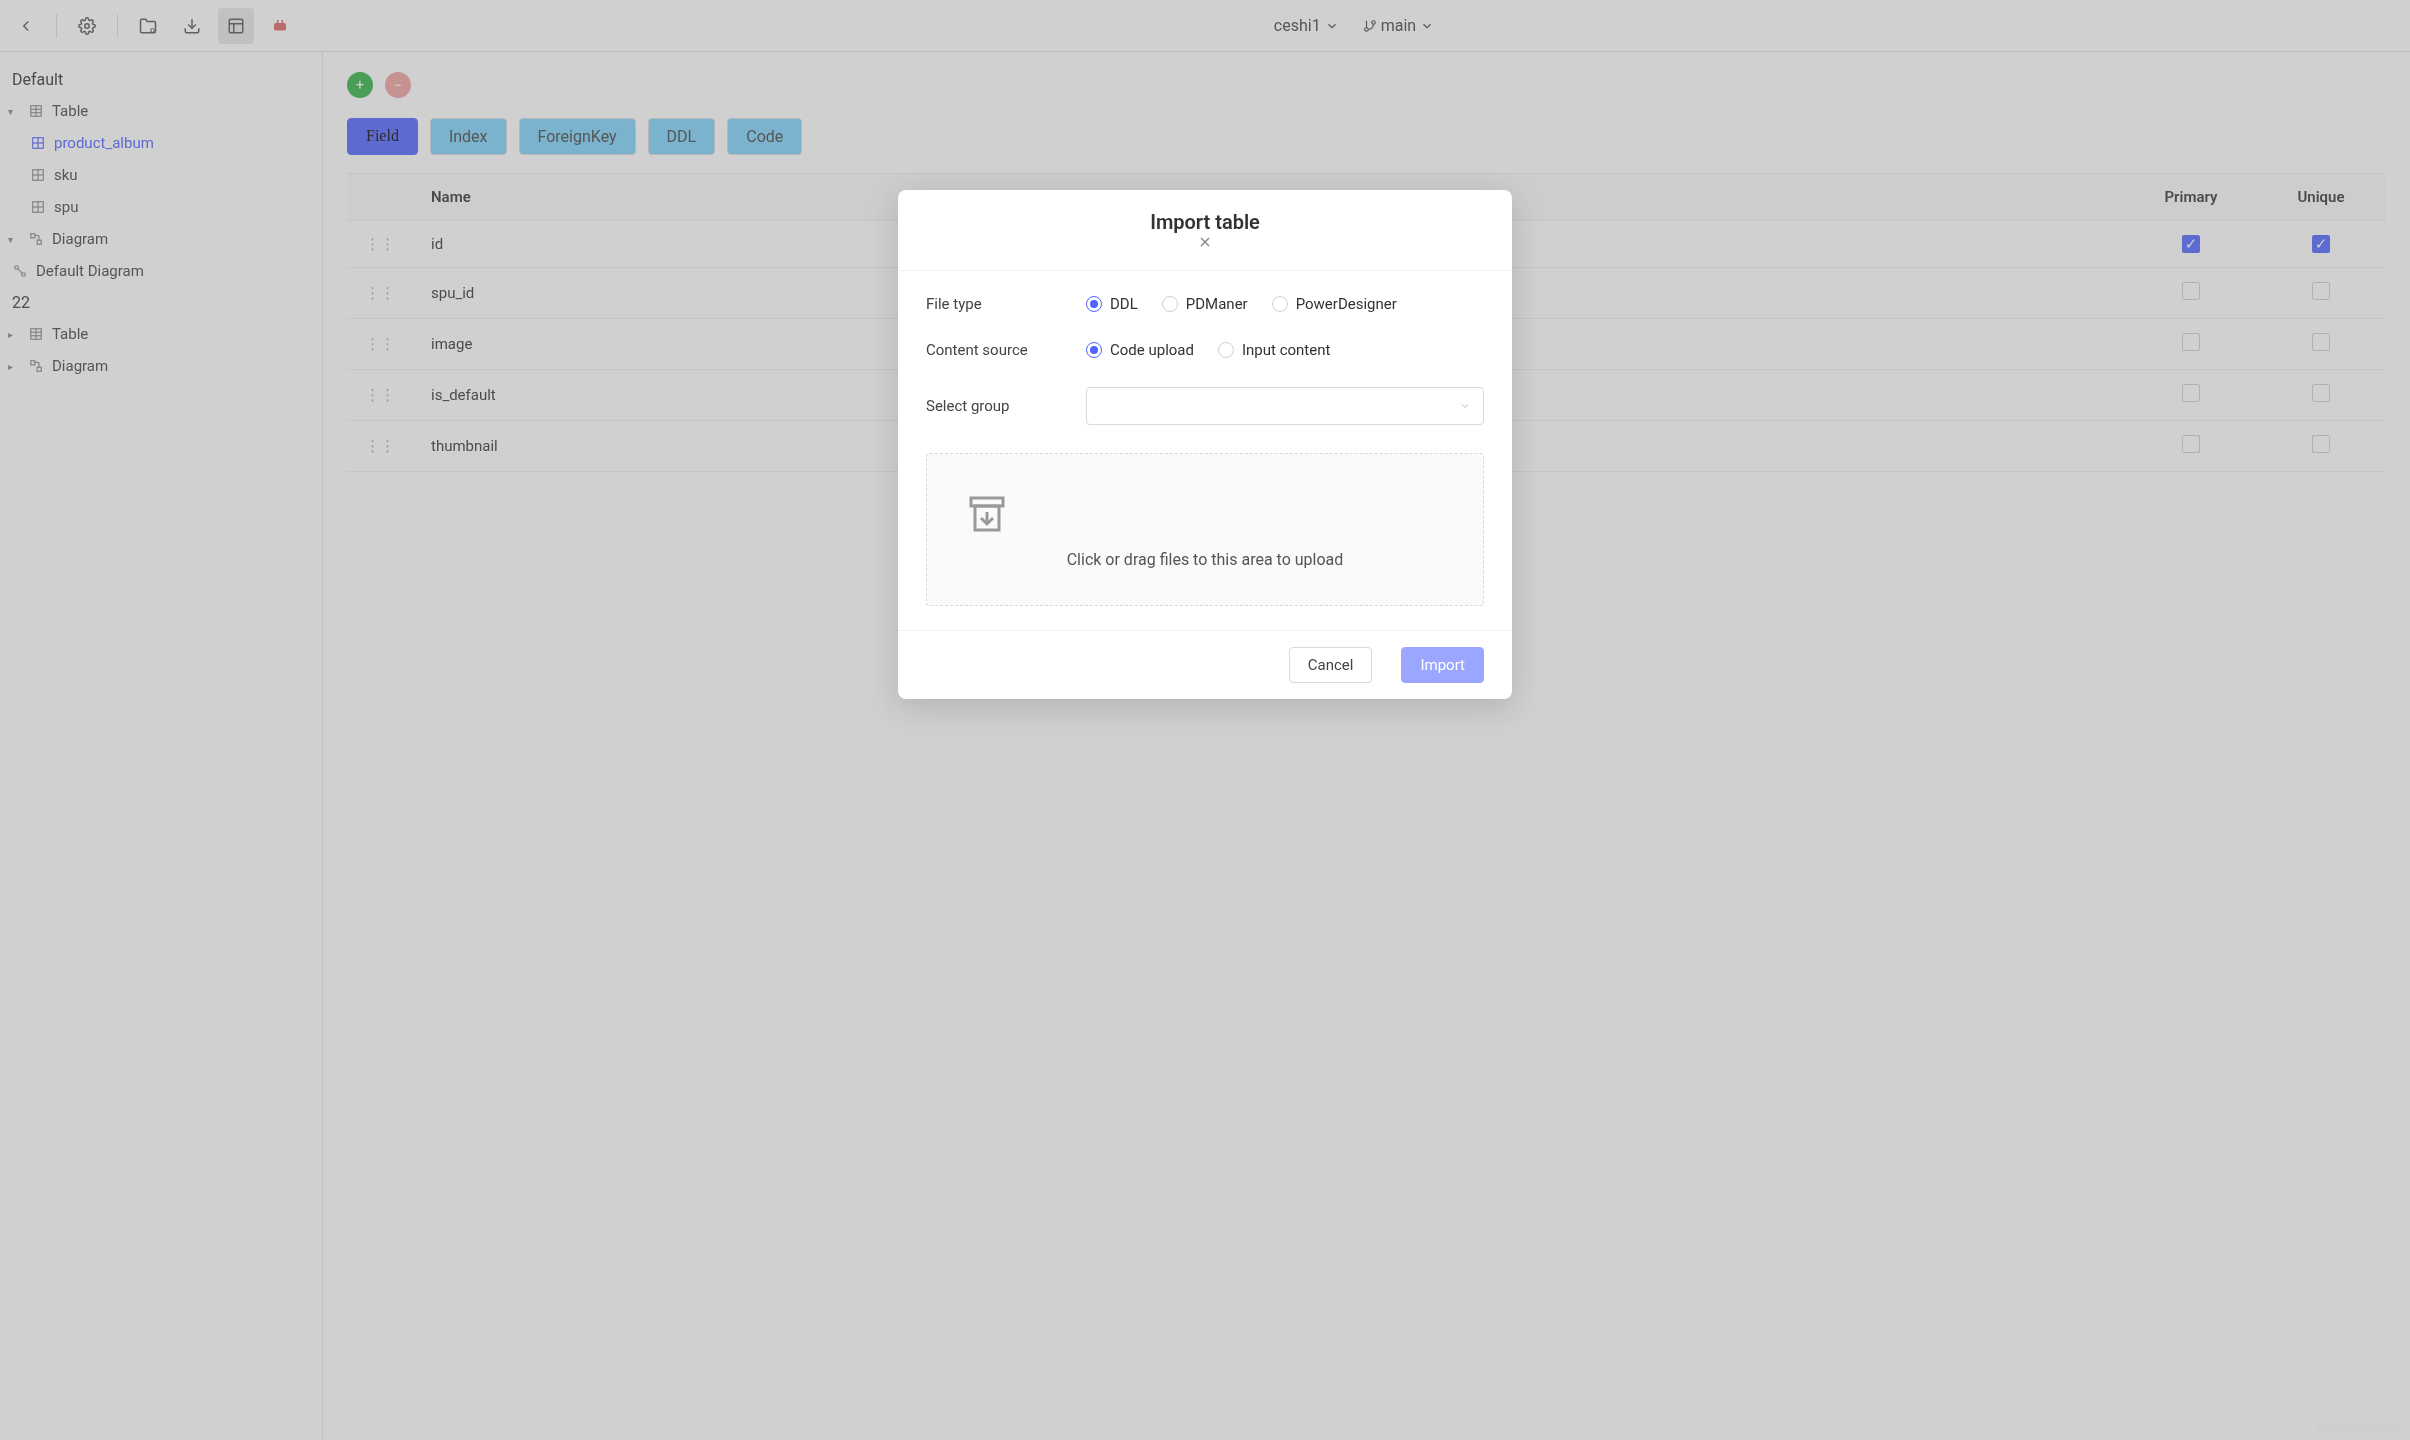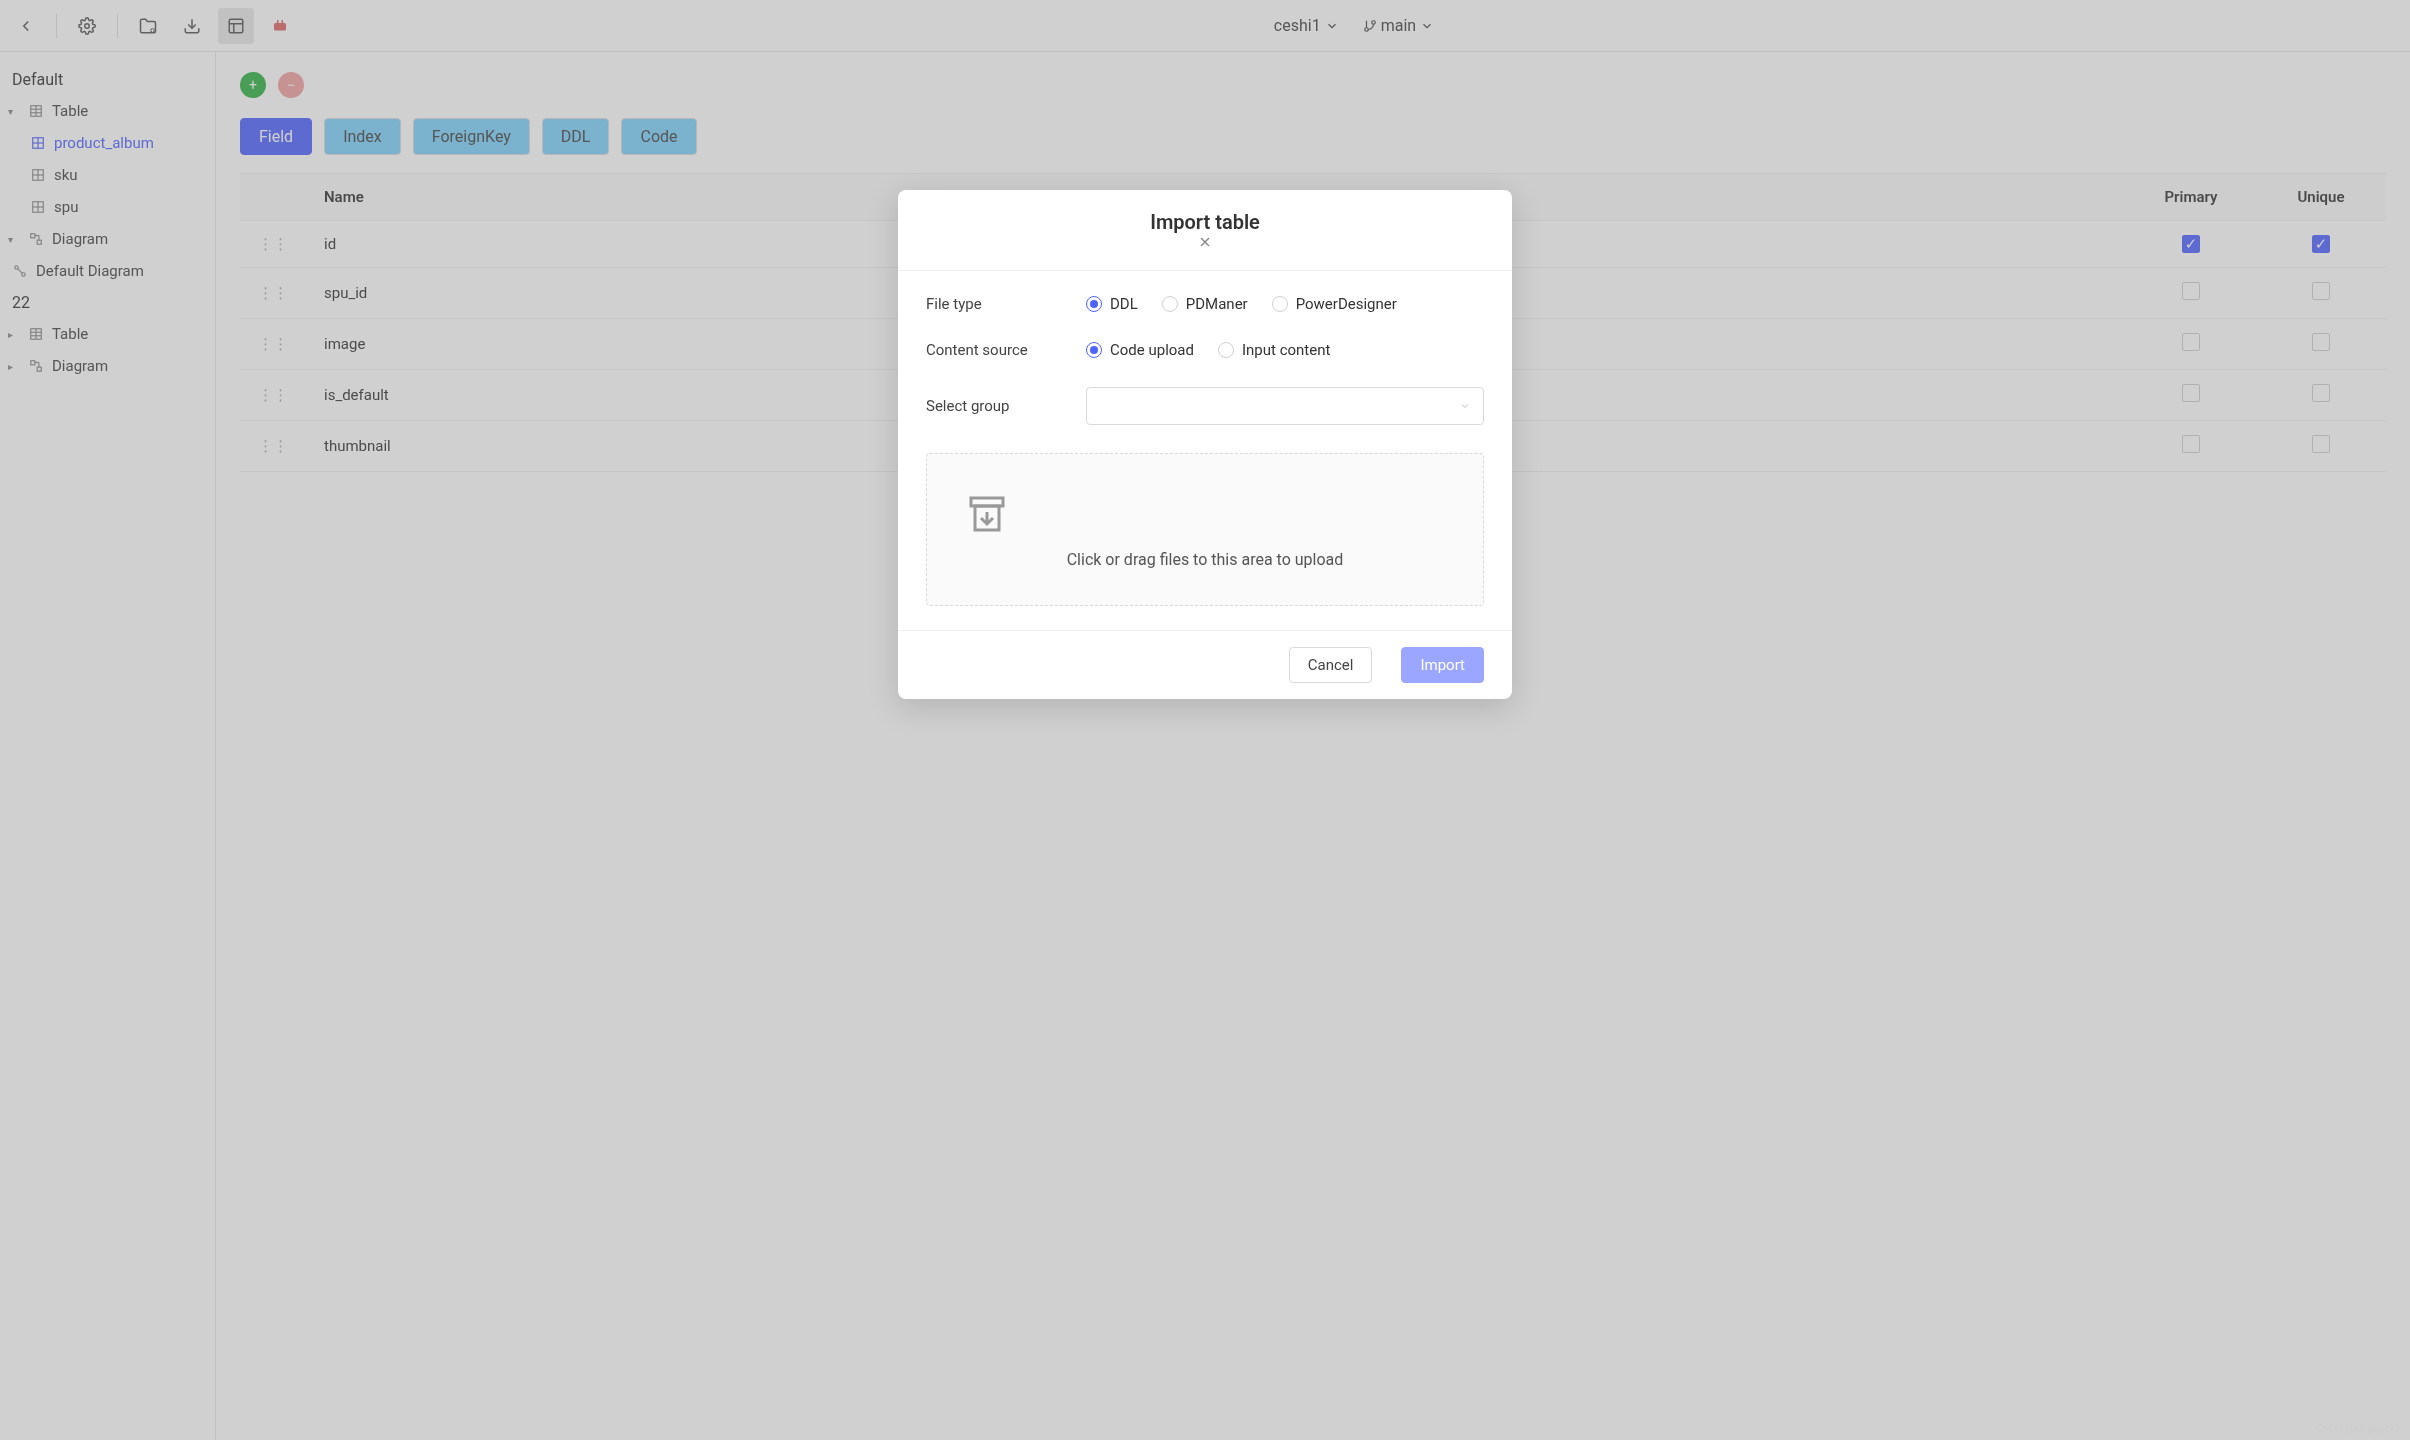--- a/index.html
+++ b/index.html
@@ -5,38 +5,38 @@
 * { box-sizing: border-box; margin: 0; padding: 0; }
 body { font-family: -apple-system, BlinkMacSystemFont, "Segoe UI", Roboto, sans-serif; font-size: 14px; color: #333; background: #fff; overflow: hidden; width: 2410px; height: 1440px; }
 .app { width: 100%; height: 100%; display: flex; flex-direction: column; position: relative; }
 .topbar { height: 52px; display: flex; align-items: center; padding: 0 8px; border-bottom: 1px solid #e5e5e5; gap: 8px; }
 .topbar .tb-btn { width: 36px; height: 36px; display: flex; align-items: center; justify-content: center; border-radius: 4px; cursor: pointer; color: #555; }
 .topbar .tb-btn.active { background: #e8e8e8; }
 .topbar .divider { width: 1px; height: 24px; background: #ddd; margin: 0 4px; }
 .topbar .center { flex: 1; display: flex; justify-content: center; align-items: center; gap: 24px; }
 .topbar .dropdown { display: flex; align-items: center; gap: 4px; cursor: pointer; font-size: 16px; color: #444; }
 .body { flex: 1; display: flex; overflow: hidden; }
-.sidebar { width: 216px; border-right: 1px solid #e5e5e5; padding: 12px 0; overflow-y: auto; }
+.sidebar { width: 323px; border-right: 1px solid #e5e5e5; padding: 12px 0; overflow-y: auto; }
 .sidebar .group-title { padding: 6px 12px; font-size: 16px; color: #333; }
 .sidebar .tree-item { display: flex; align-items: center; gap: 8px; padding: 7px 12px; cursor: pointer; font-size: 15px; color: #444; }
 .sidebar .tree-item.level-1 { padding-left: 8px; }
 .sidebar .tree-item.level-2 { padding-left: 30px; }
 .sidebar .tree-item.level-2b { padding-left: 12px; }
 .sidebar .tree-item.selected { color: #4f63ff; }
 .sidebar .tree-item .chev { width: 12px; color: #888; font-size: 10px; }
 .sidebar .tree-item .icn { width: 16px; display: flex; align-items: center; justify-content: center; color: #888; }
 .sidebar .tree-item.selected .icn { color: #4f63ff; }
 .main { flex: 1; padding: 20px 24px; overflow-y: auto; }
 .main .actions { display: flex; gap: 12px; margin-bottom: 20px; }
 .main .actions .circle { width: 26px; height: 26px; border-radius: 50%; display: flex; align-items: center; justify-content: center; color: #fff; cursor: pointer; }
 .main .actions .circle.add { background: #2fb344; }
 .main .actions .circle.remove { background: #f0a0a0; }
 .tabs { display: flex; gap: 12px; margin-bottom: 18px; }
 .tabs .tab { padding: 8px 18px; border: 1px solid #d9d9d9; border-radius: 4px; cursor: pointer; font-size: 16px; background: #7dd3fc; color: #444; }
-.tabs .tab.active { background: #4f63ff; color: #ffffff; border-color: #4f63ff; }
+.tabs .tab.active { background: #4f63ff; color: #000000; border-color: #4f63ff; font-family: Liberation Serif, serif; }
 .table { width: 100%; border-collapse: collapse; }
 .table th, .table td { text-align: left; padding: 14px 18px; border-bottom: 1px solid #f0f0f0; font-size: 15px; }
 .table th { font-weight: 600; color: #333; background: #fafafa; border-top: 1px solid #f0f0f0; }
 .table .drag-handle { color: #aaa; cursor: grab; width: 40px; }
 .table .check-col { width: 130px; text-align: center; }
 .chk { width: 18px; height: 18px; border: 1px solid #d0d0d0; border-radius: 2px; display: inline-flex; align-items: center; justify-content: center; background: #fff; }
 .chk.checked { background: #4f63ff; border-color: #4f63ff; color: #fff; }
 .overlay { position: absolute; inset: 0; background: rgba(120,120,120,0.35); display: flex; align-items: flex-start; justify-content: center; padding-top: 190px; }
 .modal { width: 614px; background: #fff; border-radius: 8px; box-shadow: 0 8px 32px rgba(0,0,0,0.15); overflow: hidden; }
 .modal-header { display: flex; align-items: center; justify-content: space-between; padding: 20px 28px; border-bottom: 1px solid #f0f0f0; flex-direction: column; }

